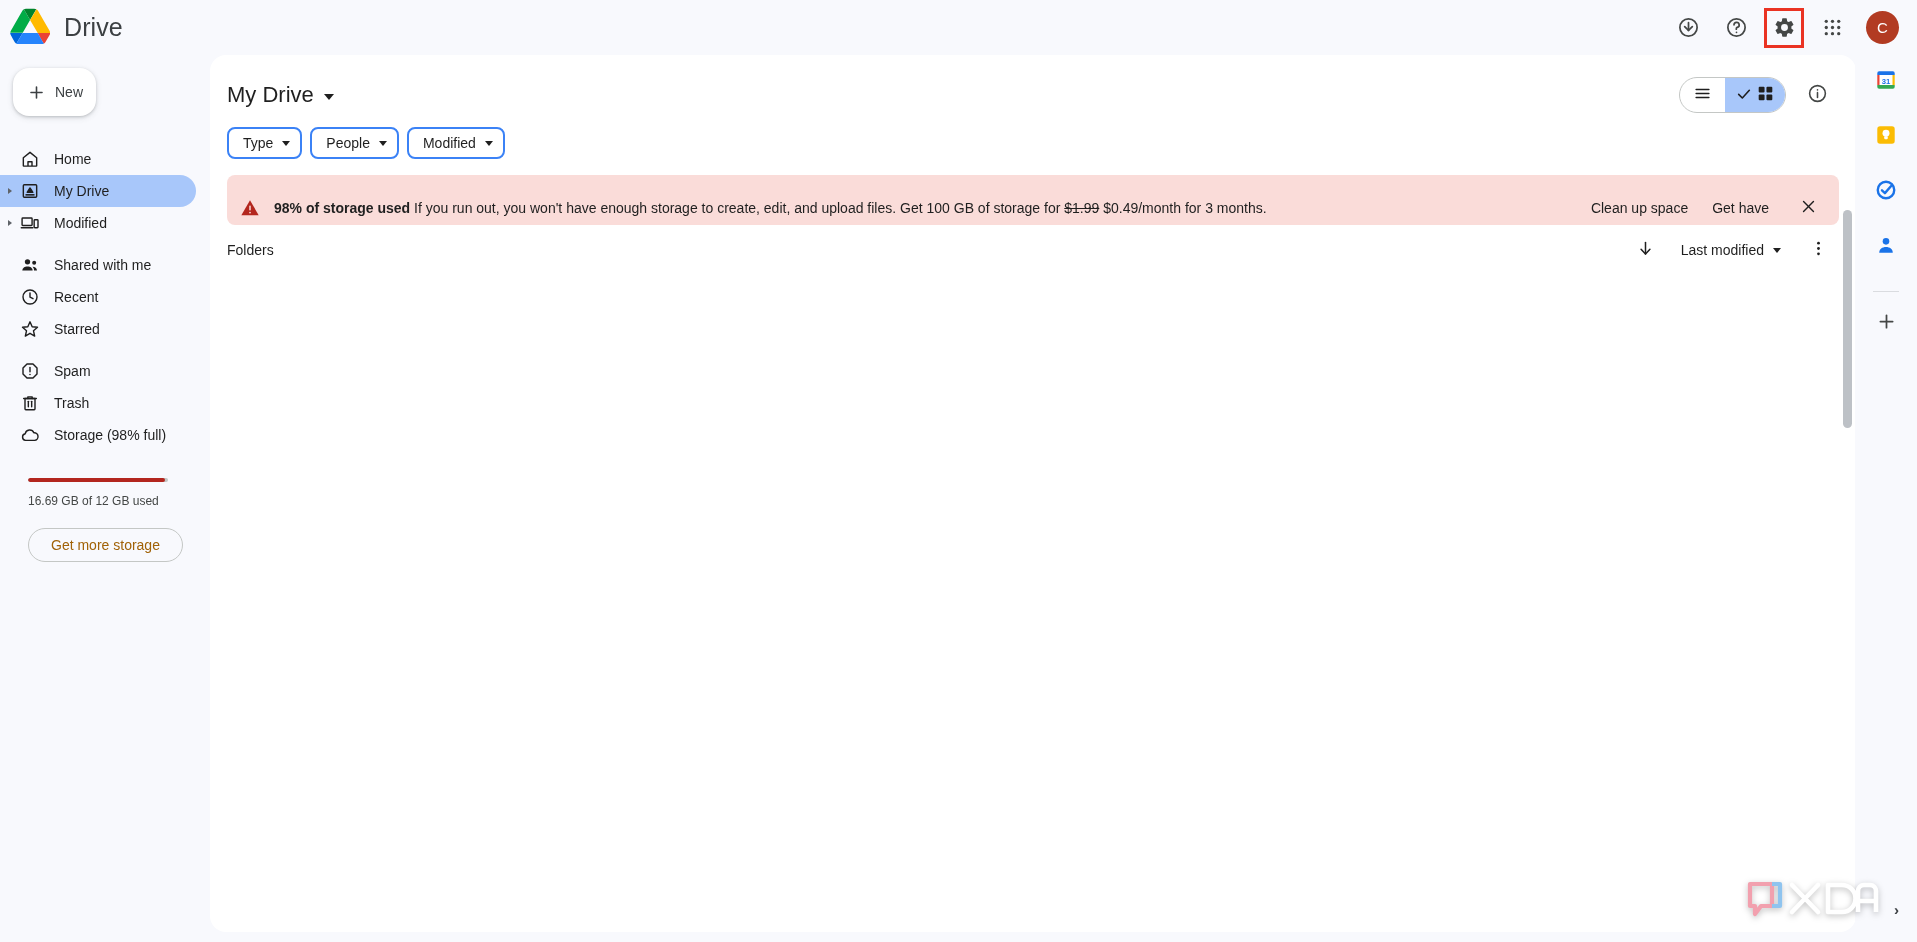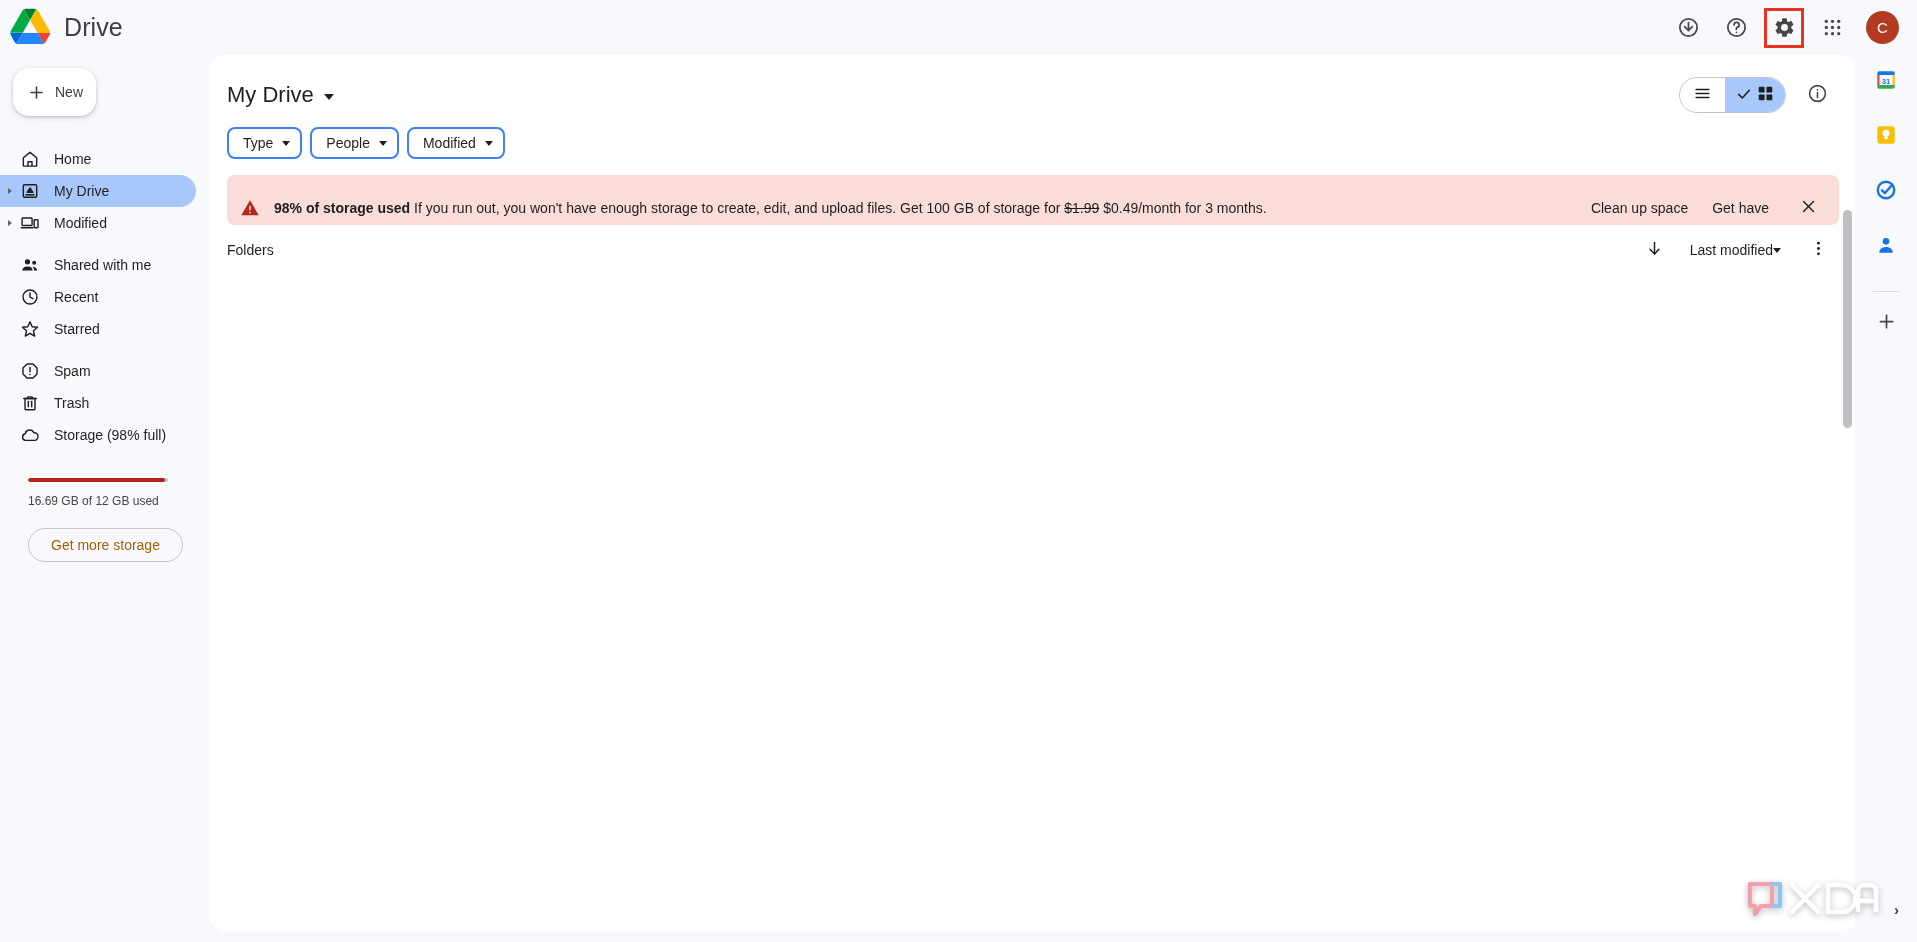--- a/index.html
+++ b/index.html
@@ -197,21 +197,21 @@
   }
   .section-title { font-size: 14px; color: #1f1f1f; }
   .sort-wrap { margin-left: auto; display: flex; align-items: center; gap: 2px; }
   .sort-dir-btn, .more-btn {
     width: 36px; height: 36px; border-radius: 50%; border: 0; background: transparent;
     display: flex; align-items: center; justify-content: center; cursor: pointer;
     color: #1f1f1f;
   }
   .sort-dir-btn svg, .more-btn svg { width: 19px; height: 19px; }
   .sort-sel {
-    display: flex; align-items: center; cursor: pointer;
+    display: flex; align-items: center; gap: 9px; cursor: pointer;
     font-size: 14px; color: #1f1f1f; padding: 7px 11px; border-radius: 16px;
     margin: 0 6px 0 4px;
   }
 
   .files-area { height: 560px; }
 
   
   .main-scroll {
     position: absolute; top: 155px; right: 4px;
     width: 9px; height: 218px; background: #bdc1c6; border-radius: 5px;

